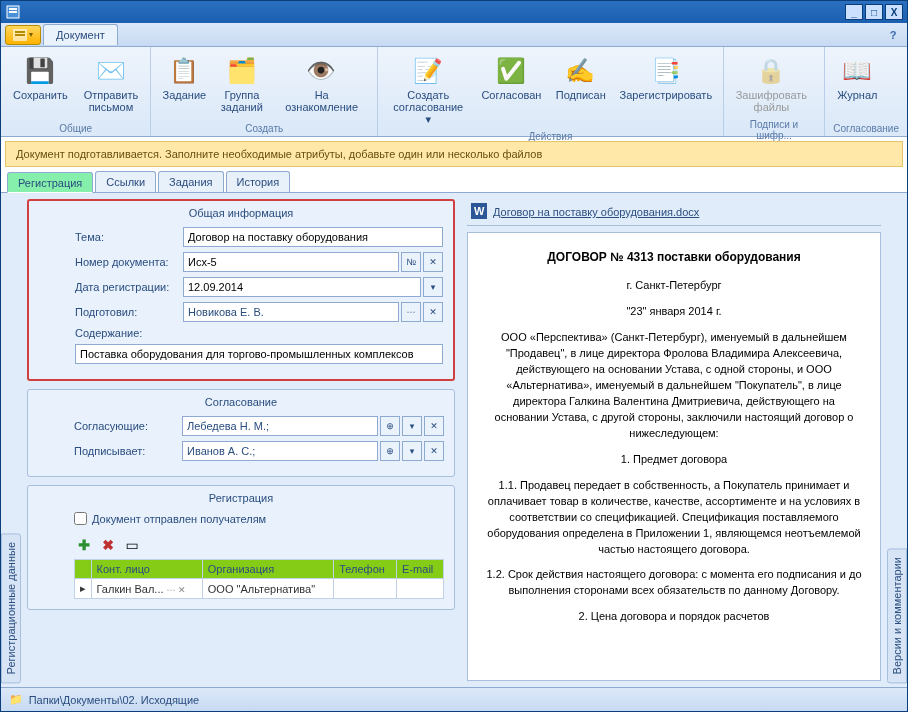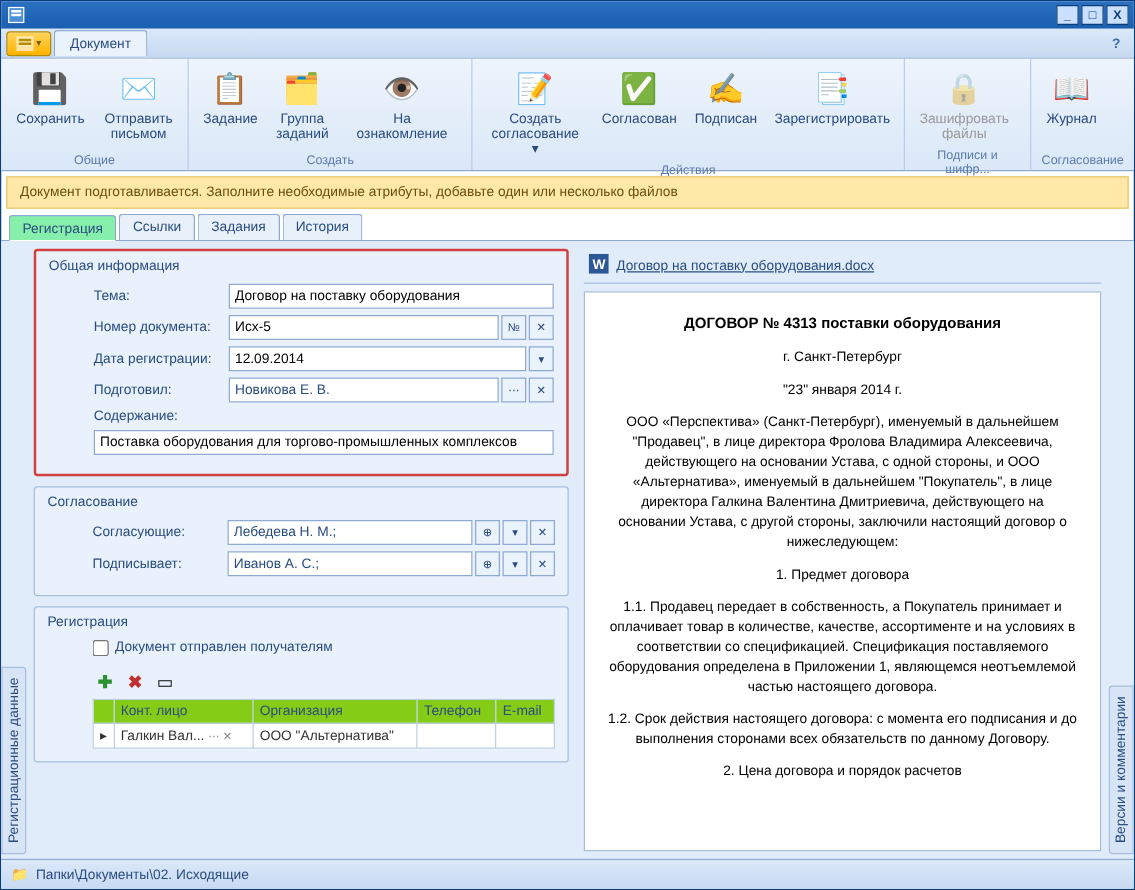--- a/index.html
+++ b/index.html
@@ -42,21 +42,21 @@
 .main { flex: 1; display: flex; background: #e0ecfa; overflow: hidden; }
 .side-tab { writing-mode: vertical-rl; transform: rotate(180deg); background: #d6e4f5; border: 1px solid #a7bedd; padding: 8px 3px; color: #2a4d7f; cursor: pointer; align-self: flex-end; margin: 4px 0; border-radius: 3px 0 0 3px; }
 .side-tab.right { transform: rotate(180deg); border-radius: 0 3px 3px 0; }
 
 .left-panel { width: 440px; padding: 6px; overflow-y: auto; }
 .right-panel { flex: 1; padding: 6px; display: flex; flex-direction: column; overflow: hidden; }
 
 
 .groupbox { border: 1px solid #a7bedd; border-radius: 3px; margin-bottom: 8px; background: #e8f1fc; }
 .groupbox.highlight { border: 2px solid #d04040; }
-.groupbox .gbtitle { color: #2a4d7f; padding: 6px 10px 4px 10px; }
+.groupbox .gbtitle { color: #2a4d7f; padding: 6px 10px 4px 10px; text-align: center; }
 .groupbox .gbcontent { padding: 4px 10px 10px 10px; margin-left: 36px; }
 
 .frow { display: flex; align-items: center; margin-bottom: 5px; }
 .frow .flabel { width: 108px; color: #2a4d7f; }
 .frow .fcontrol { flex: 1; display: flex; gap: 2px; }
 .frow input[type=text] { flex: 1; border: 1px solid #8faad1; padding: 2px 4px; height: 20px; background: #fff; }
 .frow .underline { border: none; border-bottom: 1px solid #2a4d7f; background: transparent; color: #2a4d7f; }
 .smallbtn { width: 20px; height: 20px; border: 1px solid #8faad1; background: #eaf2fc; display: inline-flex; align-items: center; justify-content: center; font-size: 9px; color: #2a4d7f; cursor: pointer; }
 
 .toolbar { display: flex; gap: 4px; padding: 4px 0; }
@@ -69,21 +69,21 @@
 
 .filehdr { display: flex; align-items: center; gap: 6px; padding: 4px; border-bottom: 1px solid #a7bedd; }
 .filehdr .fname { color: #2a4d7f; text-decoration: underline; cursor: pointer; }
 
 .docpreview { flex: 1; background: #fff; border: 1px solid #a7bedd; padding: 16px 18px; margin-top: 6px; overflow-y: auto; color: #000; font-size: 12px; line-height: 1.45; text-align: center; }
 .docpreview h4 { font-size: 12px; font-weight: bold; margin-bottom: 12px; }
 .docpreview p { margin-bottom: 10px; }
 
 
 .statusbar { height: 24px; background: linear-gradient(#dbe8f9,#c7daf2); border-top: 1px solid #8faad1; display: flex; align-items: center; padding: 0 8px; color: #2a4d7f; gap: 6px; }
-.checkbox { display: flex; align-items: flex-start; gap: 5px; color: #2a4d7f; margin-bottom: 6px; }
+.checkbox { display: flex; align-items: center; gap: 5px; color: #2a4d7f; margin-bottom: 6px; }
 .checkbox input { width: 13px; height: 13px; }
 </style>
 </head>
 <body>
 
 <div class="window">
 
   <div class="titlebar">
     <span class="icon">
       <svg width="14" height="14">

